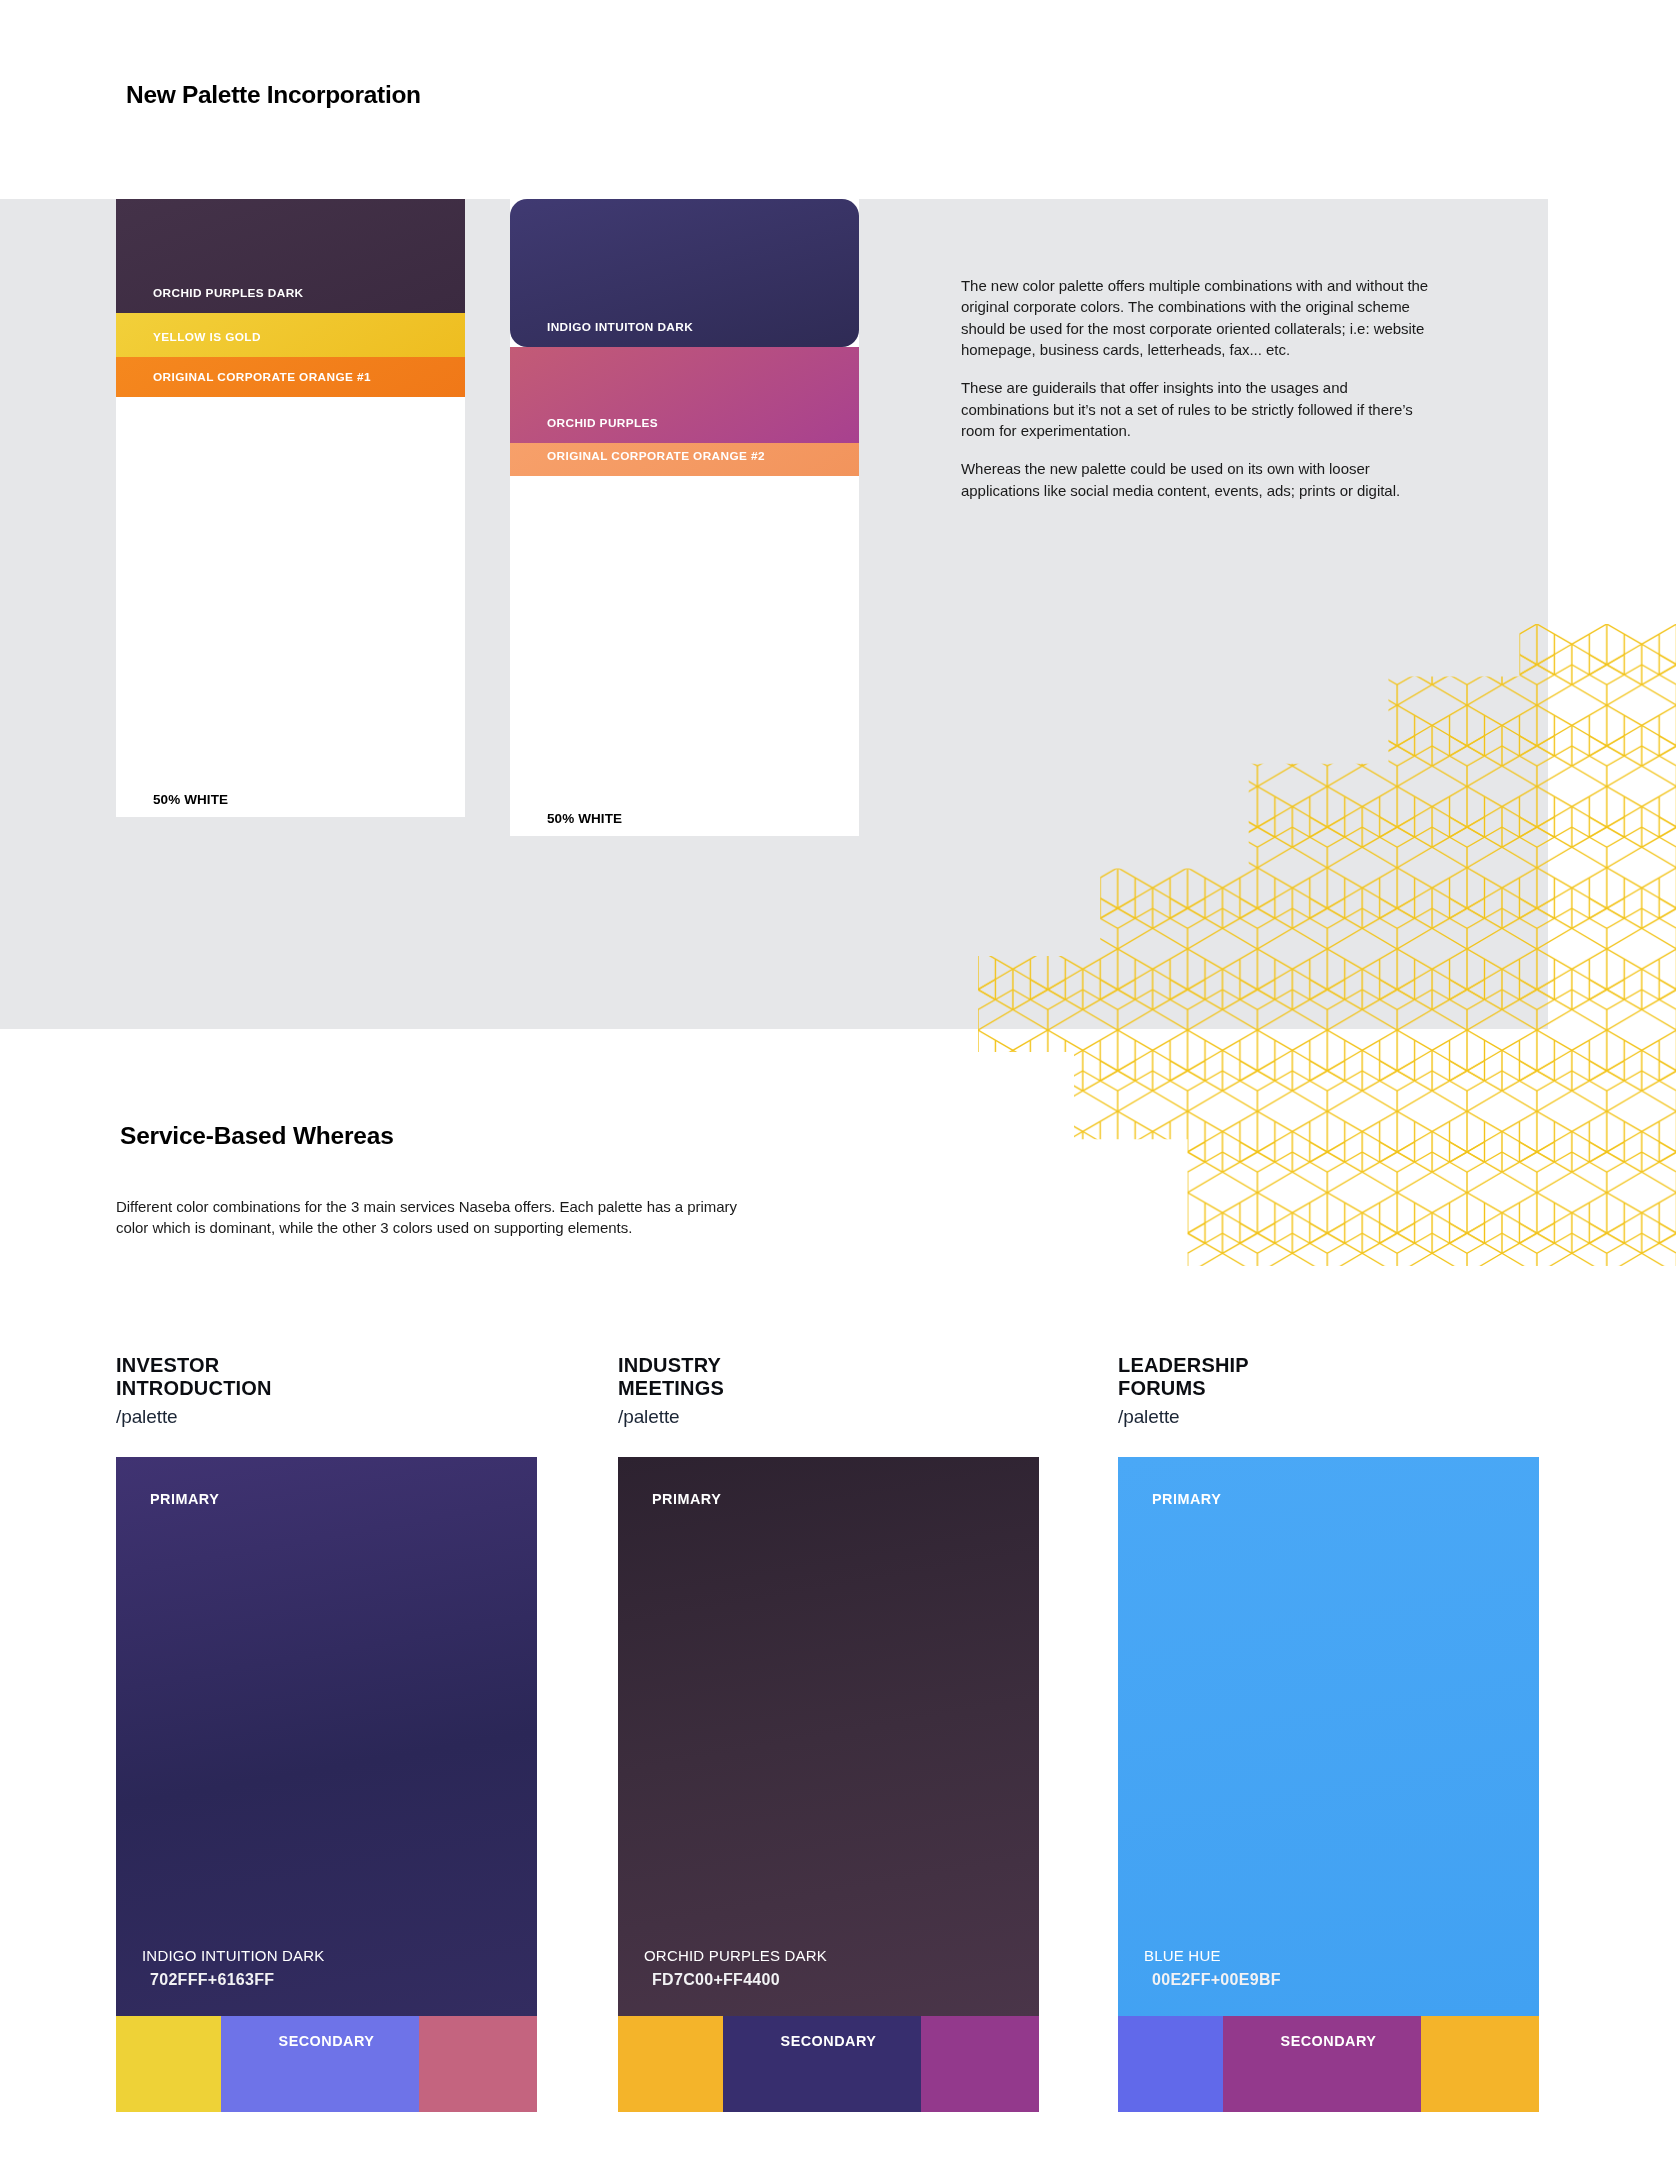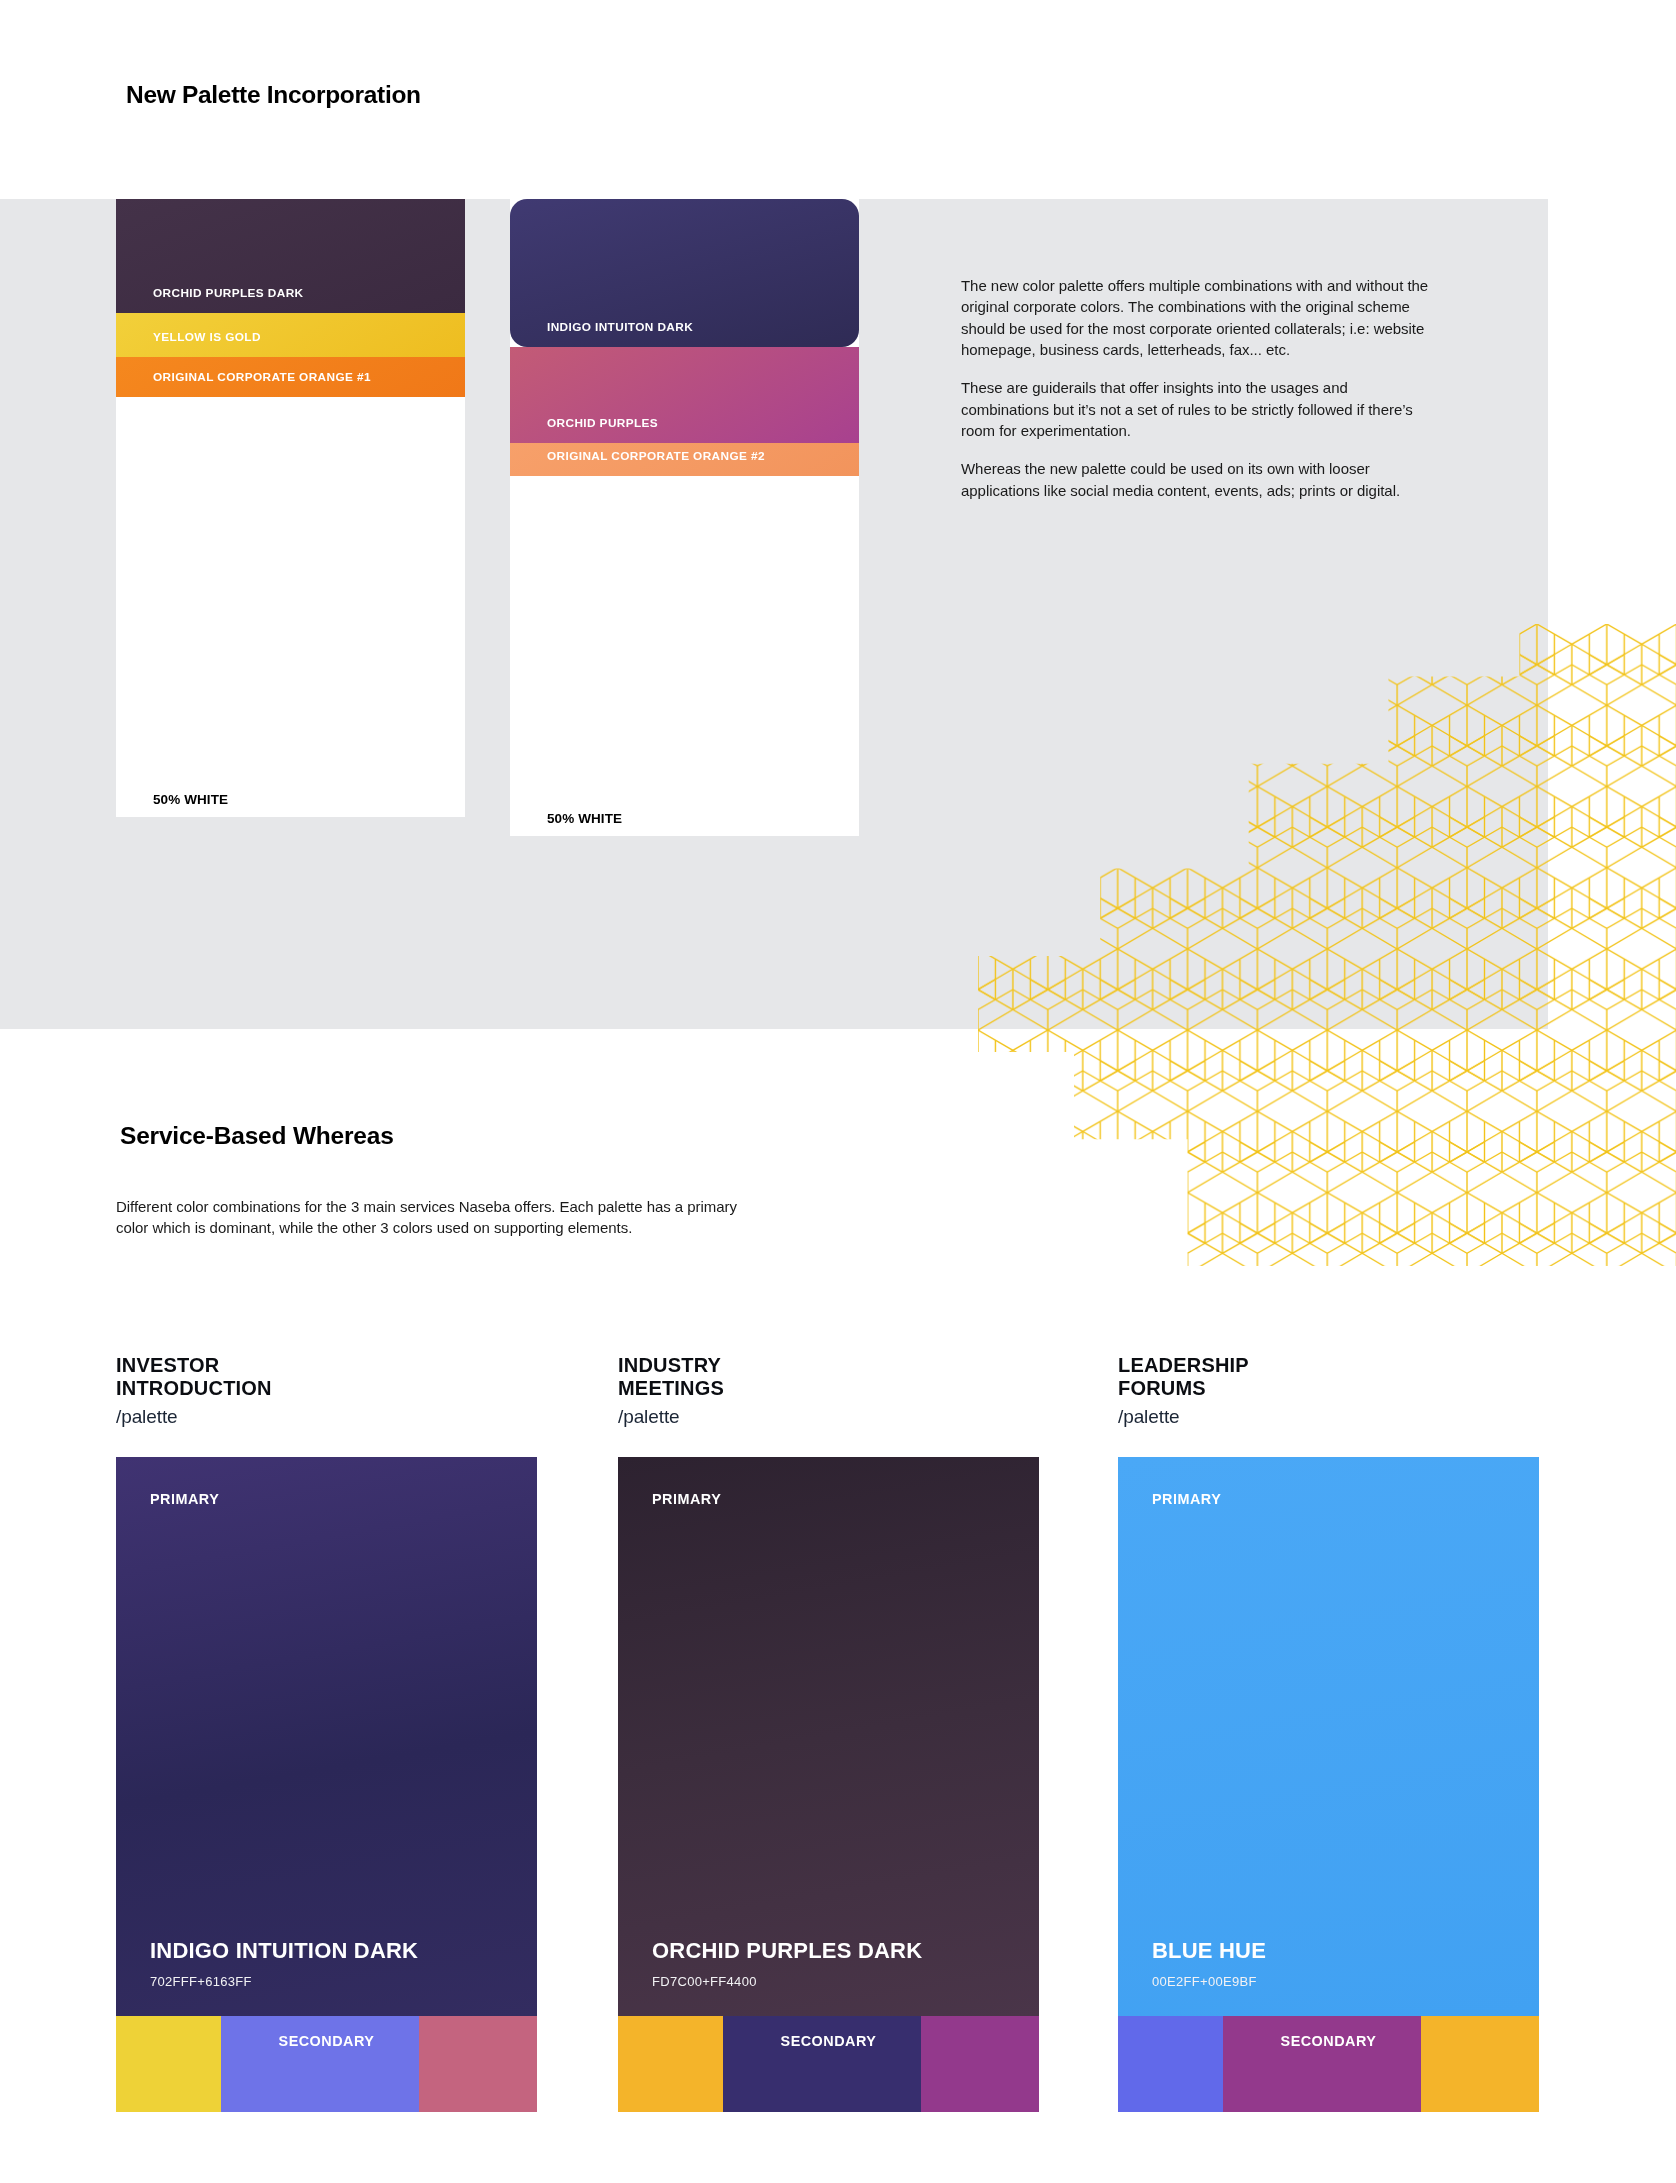--- a/index.html
+++ b/index.html
@@ -162,34 +162,34 @@
     position: absolute;
     left: 34px;
     top: 34px;
     font-size: 14.4px;
     font-weight: 700;
     letter-spacing: 0.5px;
     color: #ffffff;
   }
   .svc-card .card-name {
     position: absolute;
-    left: 34px;
+    left: 26px;
     bottom: 52px;
-    font-size: 22px;
-    font-weight: 700;
+    font-size: 15px;
+    font-weight: 400;
     letter-spacing: 0.2px;
     color: #ffffff;
     white-space: nowrap;
   }
   .svc-card .card-hex {
     position: absolute;
     left: 34px;
     bottom: 27px;
-    font-size: 13px;
-    font-weight: 400;
+    font-size: 16px;
+    font-weight: 700;
     letter-spacing: 0.3px;
     color: #f2f2f4;
     white-space: nowrap;
     text-align: center;
   }
 
   .svc-secondary {
     position: relative;
     display: flex;
     width: 421px;

